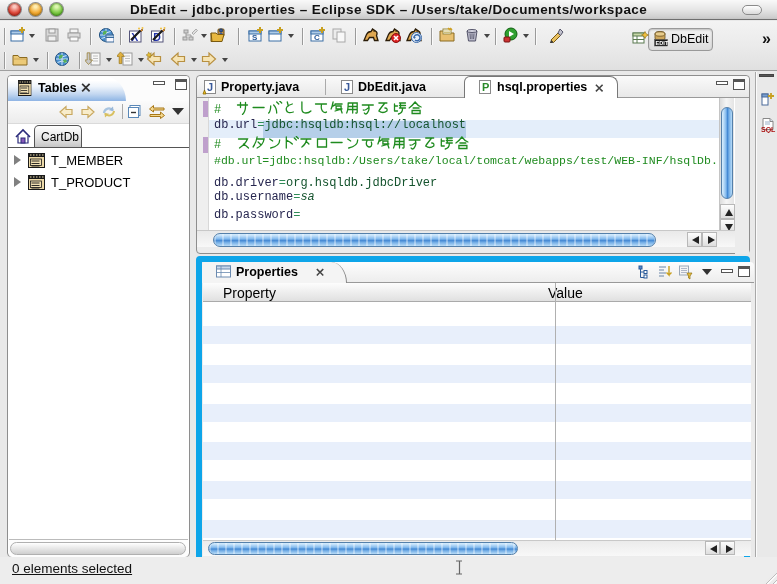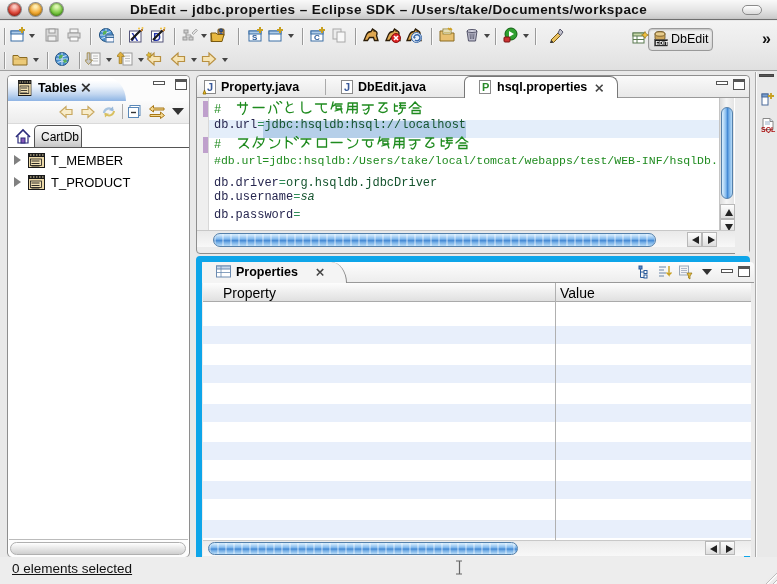--- a/index.html
+++ b/index.html
@@ -633,21 +633,21 @@
           <path d="M3 4.5 h6 M3 6.5 h6 M3 8.5 h6" stroke="#b0b8c8"></path>
           <path d="M9 9 l5 0 l-2 3 l0 3 l-1.5 -1 l0 -2 z" fill="#e8c040" stroke="#907010" stroke-width="0.7"></path>
         </svg>
       </div>
     </div>
   <div class="abs" style="left:500px;top:7px;width:0;height:0;border-left:5px solid transparent;border-right:5px solid transparent;border-top:6px solid #333;"></div>
   <div class="abs" style="left:519px;top:7px;width:12px;height:4px;border:1px solid #555;background:#fff;"></div>
   <div class="abs" style="left:536px;top:4px;width:12px;height:11px;border:1px solid #555;background:#fff;border-top-width:3px;"></div>
   <div id="pr-cols">
     <span class="abs" style="left:20px;top:2px;">Property</span>
-    <span class="abs" style="left:357px;top:2px;">Value</span>
+    <span class="abs" style="left:345px;top:2px;">Value</span>
   </div>
   <div id="pr-body">
       <div class="stripe" style="top:24px;"></div>
       <div class="stripe" style="top:63px;"></div>
       <div class="stripe" style="top:102px;"></div>
       <div class="stripe" style="top:140px;"></div>
       <div class="stripe" style="top:179px;"></div>
       <div class="stripe" style="top:218px;"></div>
     </div>
   <div id="pr-divider"></div>

